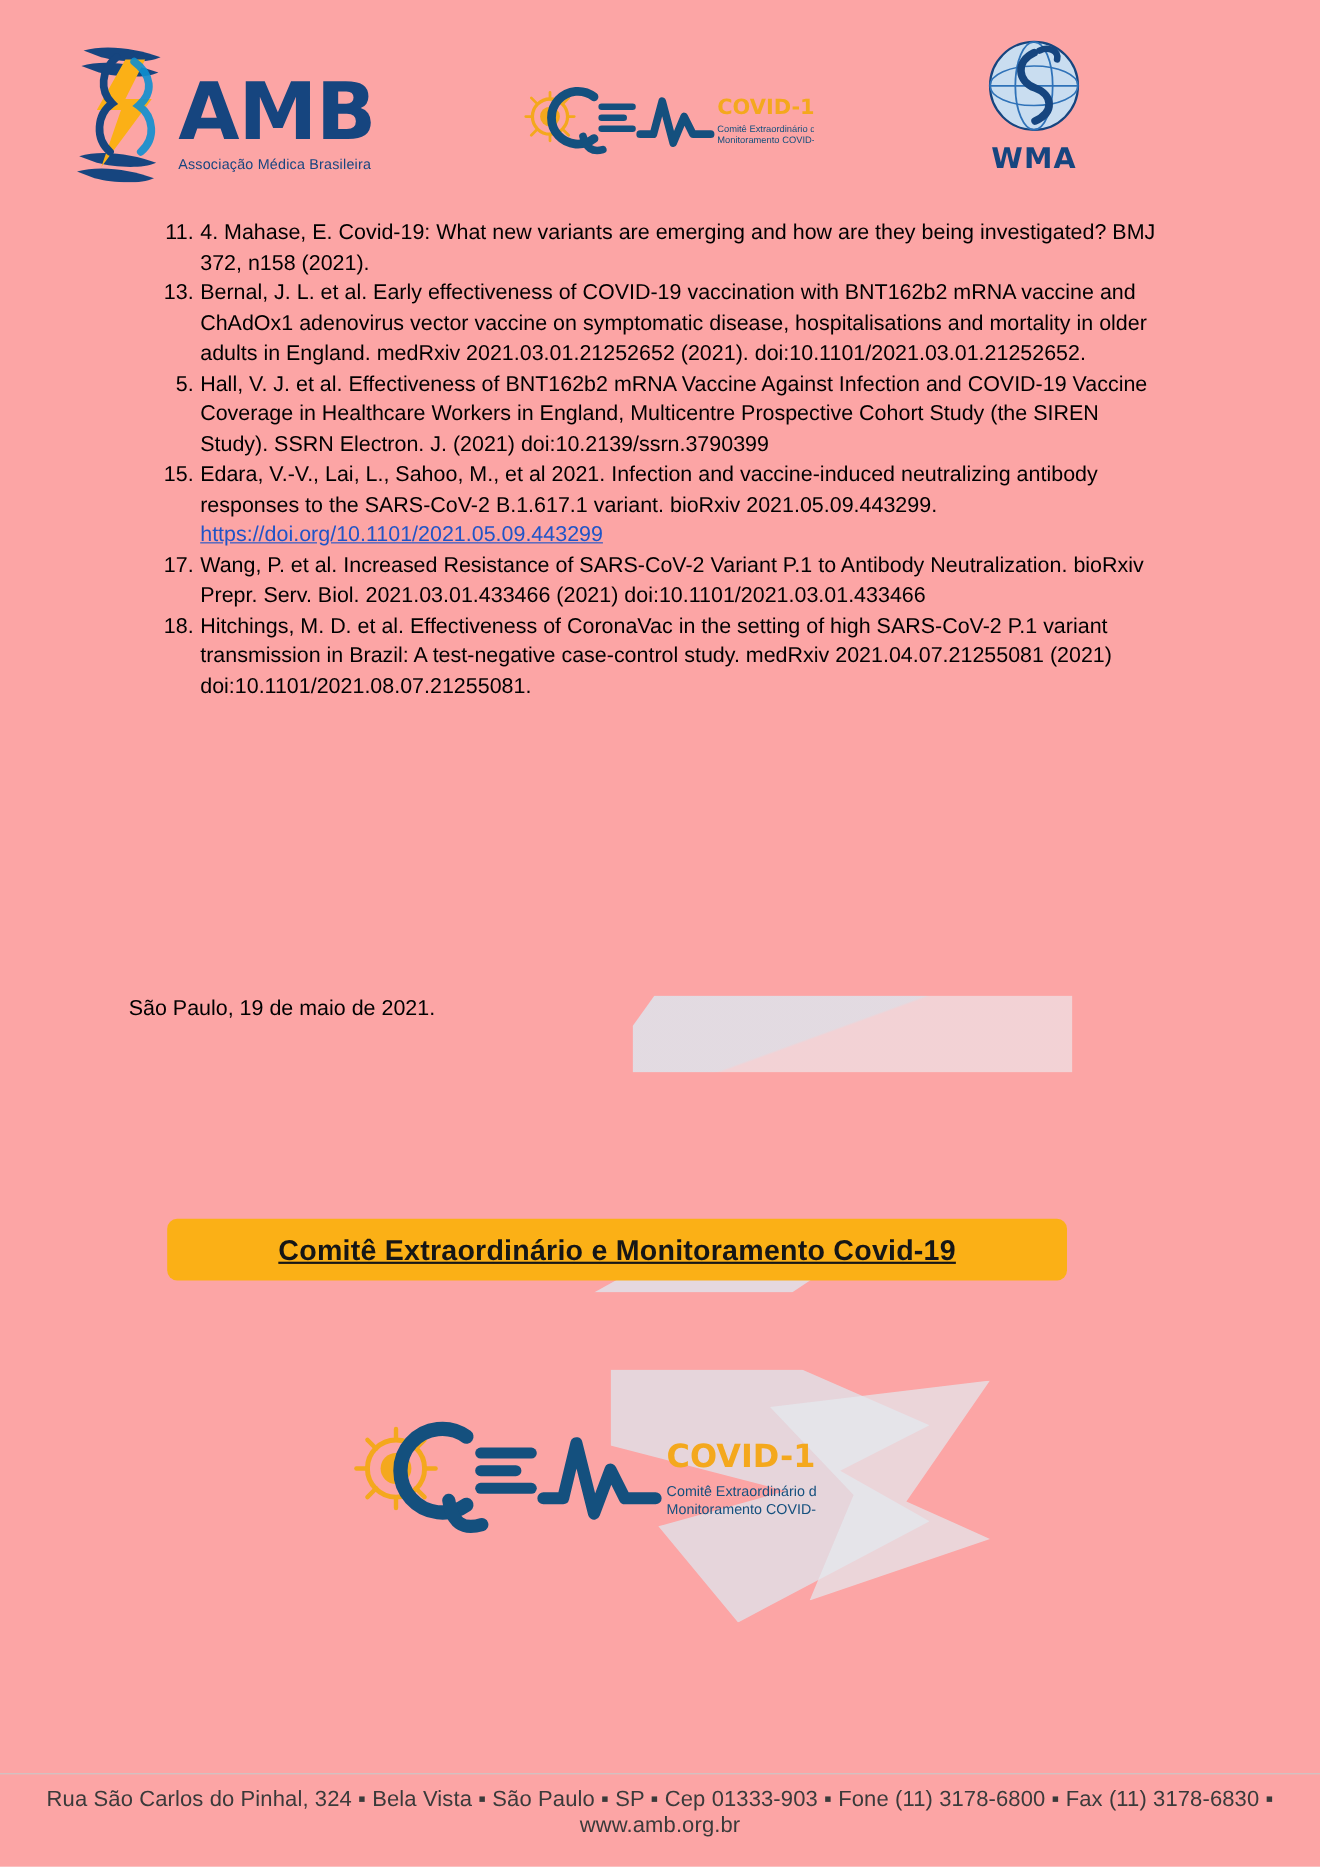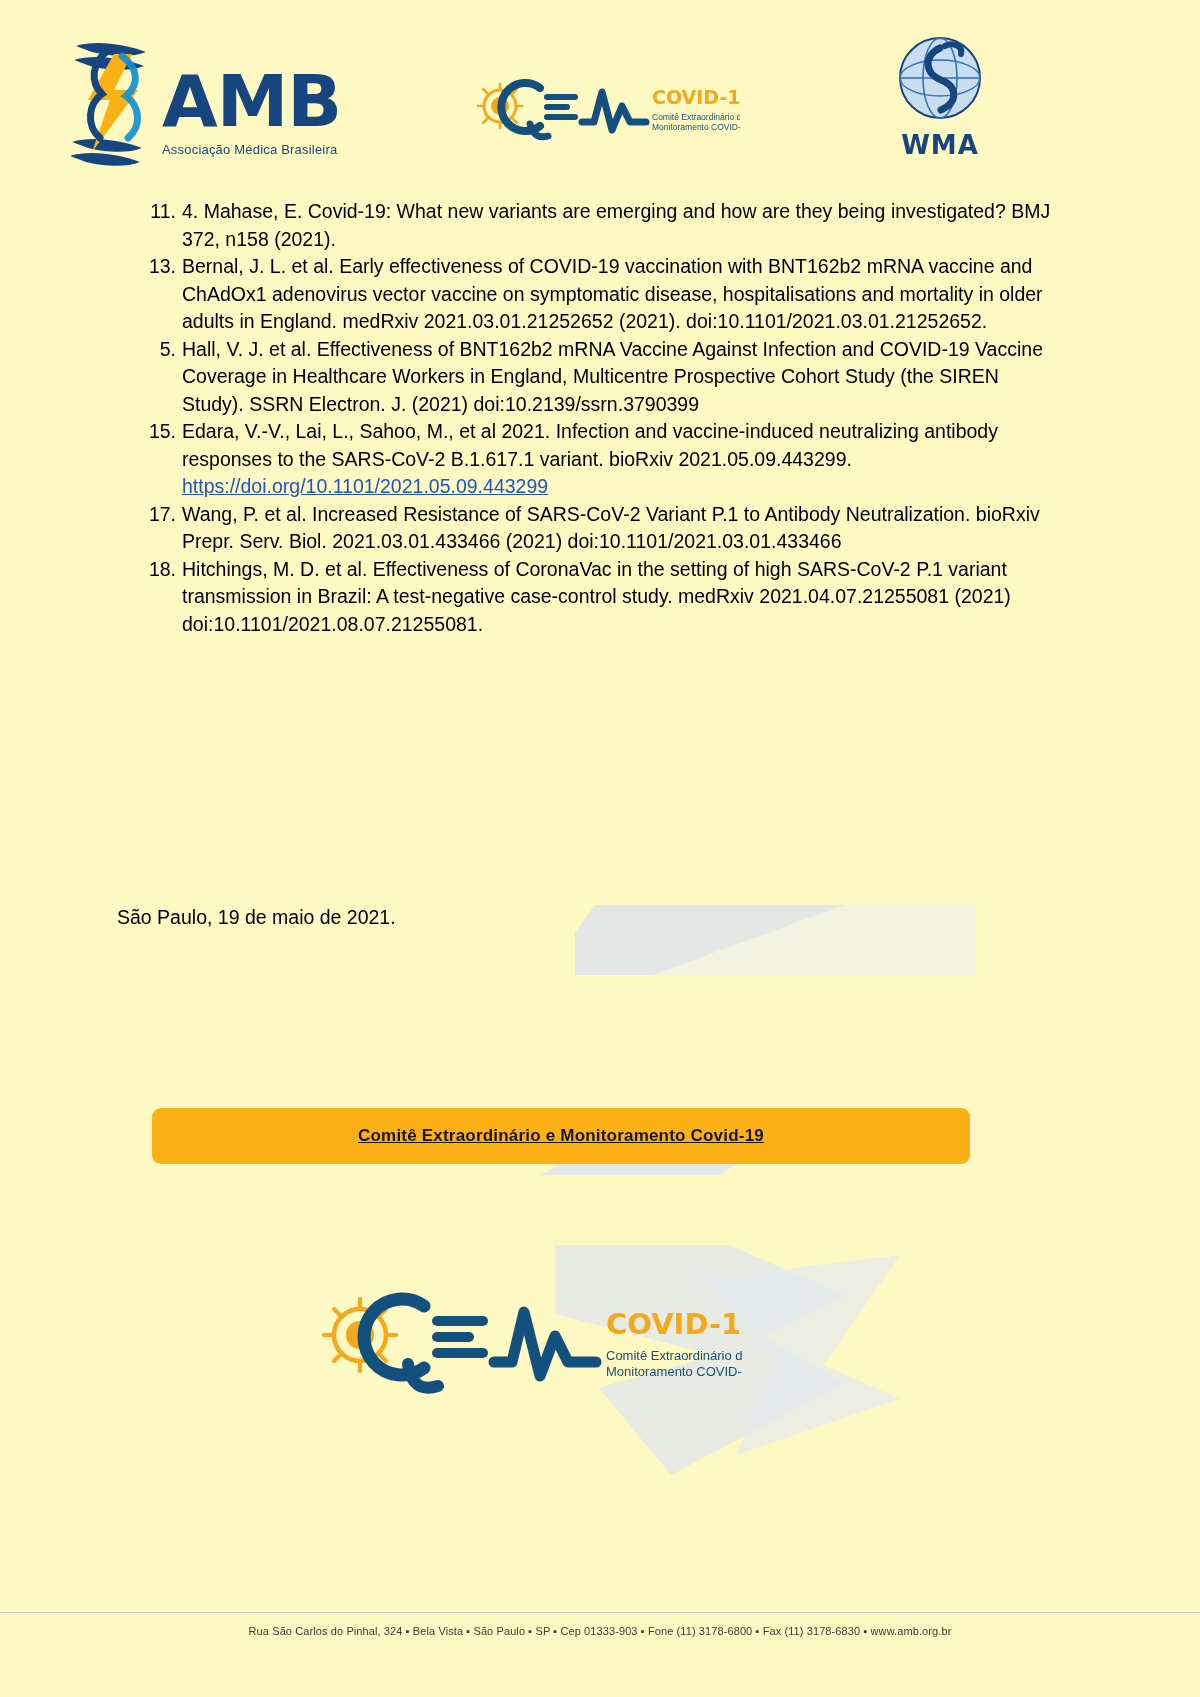--- a/index.html
+++ b/index.html
@@ -10,21 +10,21 @@
     background: #f7f7f7;
     font-family: "Liberation Sans", sans-serif;
     color: #000;
     position: relative;
     overflow: hidden;
   }
   .page {
     position: relative;
     width: 1200px;
     height: 1697px;
-    background: #fef9c3;
+    background: #fca5a5;
   }
 
   
   .wm { position: absolute; pointer-events: none; }
   .wm-1 {
     top: 905px; left: 575px; width: 400px; height: 70px;
     background: linear-gradient(160deg, rgba(222,228,236,.85) 0%, rgba(222,228,236,.85) 45%, rgba(236,240,245,.6) 46%, rgba(236,240,245,.6) 100%);
     clip-path: polygon(5% 0%, 100% 0%, 100% 100%, 0% 100%, 0% 40%);
   }
   .wm-2 {
@@ -89,36 +89,36 @@
   
   .cta-bar {
     position: absolute; left: 152px; top: 1108px;
     width: 818px; height: 56px;
     background: #fbb016;
     border-radius: 9px;
     display: flex; align-items: center; justify-content: center;
   }
   .cta-label {
     font-family: "Liberation Sans", sans-serif;
-    font-weight: bold; font-size: 17px;
+    font-weight: bold; font-size: 26px;
     color: #161616; text-decoration: underline;
     letter-spacing: .2px;
   }
 
   
   .cem-big { position: absolute; left: 312px; top: 1290px; width: 430px; height: 135px; }
 
   
   .footer-rule {
     position: absolute; left: 0; top: 1612px; width: 1200px; height: 1px;
     background: #c9c9c9;
   }
   .footer-text {
     position: absolute; left: 0; top: 1625px; width: 1200px; text-align: center;
-    font-size: 11px; color: #3a3a3a; letter-spacing: .1px;
+    font-size: 20px; color: #3a3a3a; letter-spacing: .1px;
   }
 </style>
 </head>
 <body>
 
 <div class="page">
 
   <div class="wm wm-1"></div>
   <div class="wm wm-2"></div>
   <div class="wm wm-3"></div>

